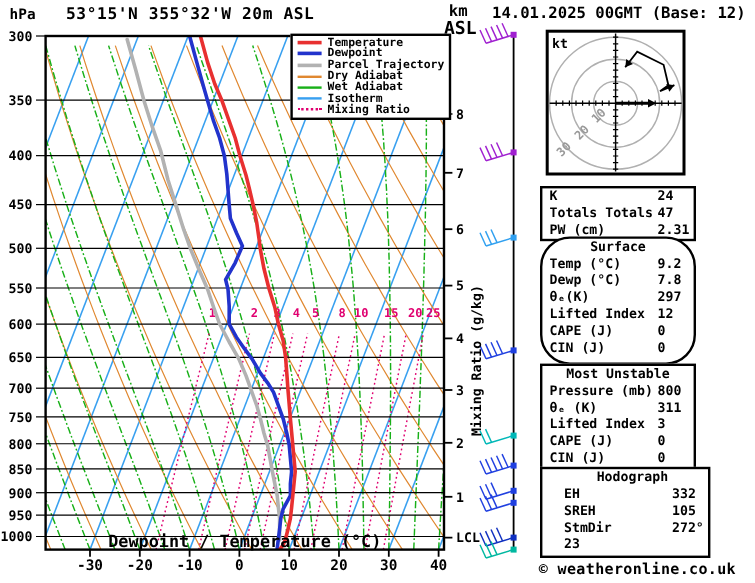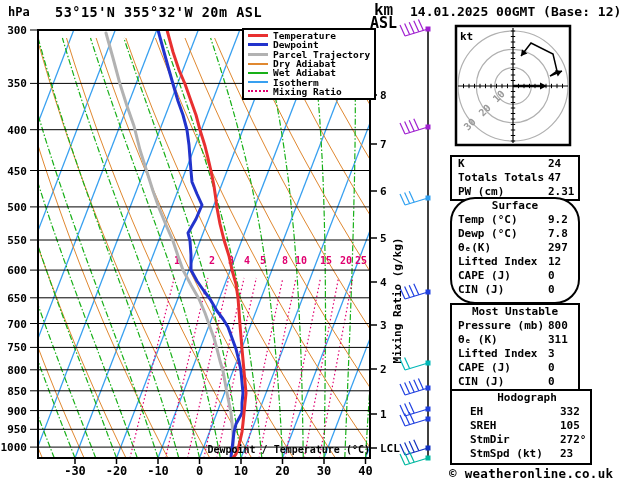--- a/index.html
+++ b/index.html
@@ -4,23 +4,23 @@
 <style>
   html,body{margin:0;padding:0;background:#fff;}
   .screen{position:relative;width:629px;height:486px;background:#fff;overflow:hidden;
           font-family:"DejaVu Sans Mono",monospace;color:#000;}
   .abs{position:absolute;}
   #skewt-svg{position:absolute;left:0;top:0;}
   #skewt-svg text{font-family:"DejaVu Sans Mono",monospace;font-weight:bold;fill:#000;}
   .hpa{left:8px;top:5px;font-size:12px;font-weight:bold;}
   .title{left:55px;top:4px;font-size:13.5px;font-weight:bold;letter-spacing:0.5px;}
   .date{left:410px;top:4px;font-size:13px;font-weight:bold;}
-  .km{left:374px;top:2px;font-size:16px;font-weight:bold;font-family:Liberation Mono, monospace;}
+  .km{left:374px;top:2px;font-size:13px;font-weight:bold;}
   .asl{left:370px;top:14px;font-size:15px;font-weight:bold;}
-  .xtitle{left:38px;top:444px;width:332px;text-align:right;font-size:10px;font-weight:bold;}
+  .xtitle{left:38px;top:444px;width:332px;text-align:center;font-size:14px;font-weight:bold;}
   .mixtitle{left:322px;top:294px;width:150px;text-align:center;font-size:11px;font-weight:bold;
             transform:rotate(-90deg);transform-origin:center;}
   .legend{left:242px;top:28px;width:126px;border:2px solid #000;background:#fff;padding:1px 0 2px 4px;}
   .lrow{display:flex;align-items:center;height:9.3px;}
   .sw{width:20px;margin-right:5px;flex:none;}
   .llab{font-size:9.5px;font-weight:bold;white-space:nowrap;}
   .tbox{left:450px;width:126px;border:2px solid #000;background:#fff;
         font-size:11px;font-weight:bold;line-height:14px;}
   .thead{text-align:center;}
   .trow{display:flex;padding:0 3px 0 6px;}
@@ -466,19 +466,18 @@
       </div>
     <div class="trow">
         <span class="tlab">SREH</span>
         <span class="tval">105</span>
       </div>
     <div class="trow">
         <span class="tlab">StmDir</span>
         <span class="tval">272°</span>
       </div>
     <div class="trow">
-        <span class="tlab">StmSpd (kt)</span>
         <span class="tval">23</span>
       </div>
   </div>
 
   <div class="abs footer">© weatheronline.co.uk</div>
 </div>
 
 </body></html>

